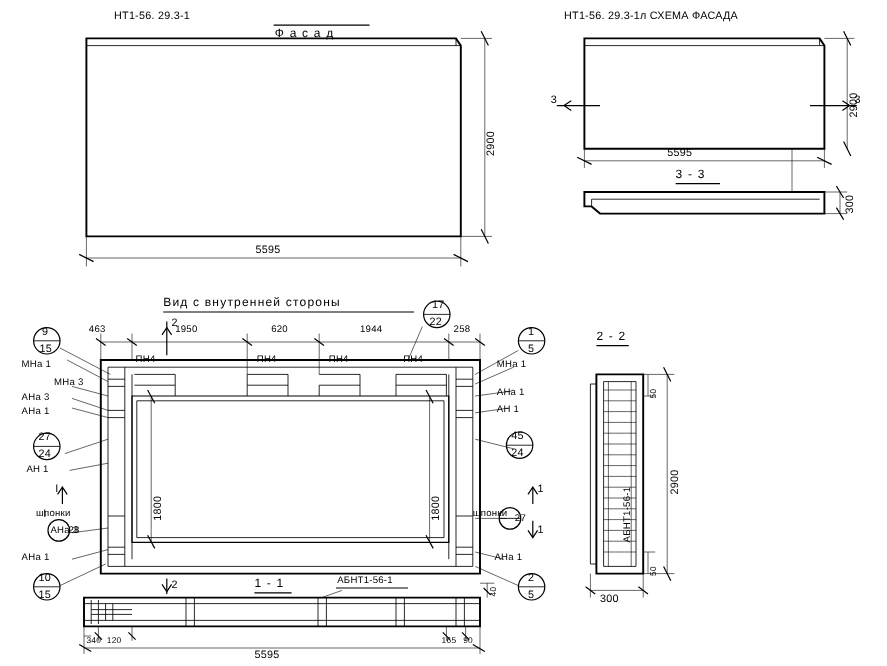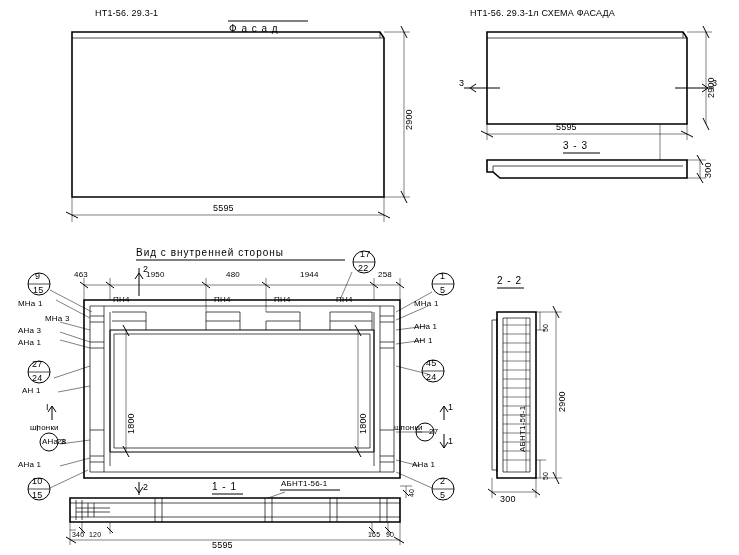--- a/index.html
+++ b/index.html
@@ -258,21 +258,21 @@
 <div class="lbl vert" style="left:706px;top:98px;">2900</div>
 <div class="ttl" style="left:563px;top:140px;">3 - 3</div>
 <div class="lbl" style="left:459px;top:78px;">3</div>
 <div class="lbl" style="left:712px;top:78px;">3</div>
 <div class="lbl vert" style="left:703px;top:178px;">300</div>
 
 <div class="ttl" style="left:136px;top:247px;">Вид  с  внутренней  стороны</div>
 
 <div class="lbl sm" style="left:74px;top:270px;">463</div>
 <div class="lbl sm" style="left:146px;top:270px;">1950</div>
-<div class="lbl sm" style="left:226px;top:270px;">480</div>
+<div class="lbl sm" style="left:226px;top:270px;">620</div>
 <div class="lbl sm" style="left:300px;top:270px;">1944</div>
 <div class="lbl sm" style="left:378px;top:270px;text-align:center;">258</div>
 
 <div class="lbl sm" style="left:113px;top:295px;">ПН4</div>
 <div class="lbl sm" style="left:214px;top:295px;">ПН4</div>
 <div class="lbl sm" style="left:274px;top:295px;">ПН4</div>
 <div class="lbl sm" style="left:336px;top:295px;">ПН4</div>
 
 <div class="lbl vert" style="left:126px;top:434px;">1800</div>
 <div class="lbl vert" style="left:358px;top:434px;">1800</div>

